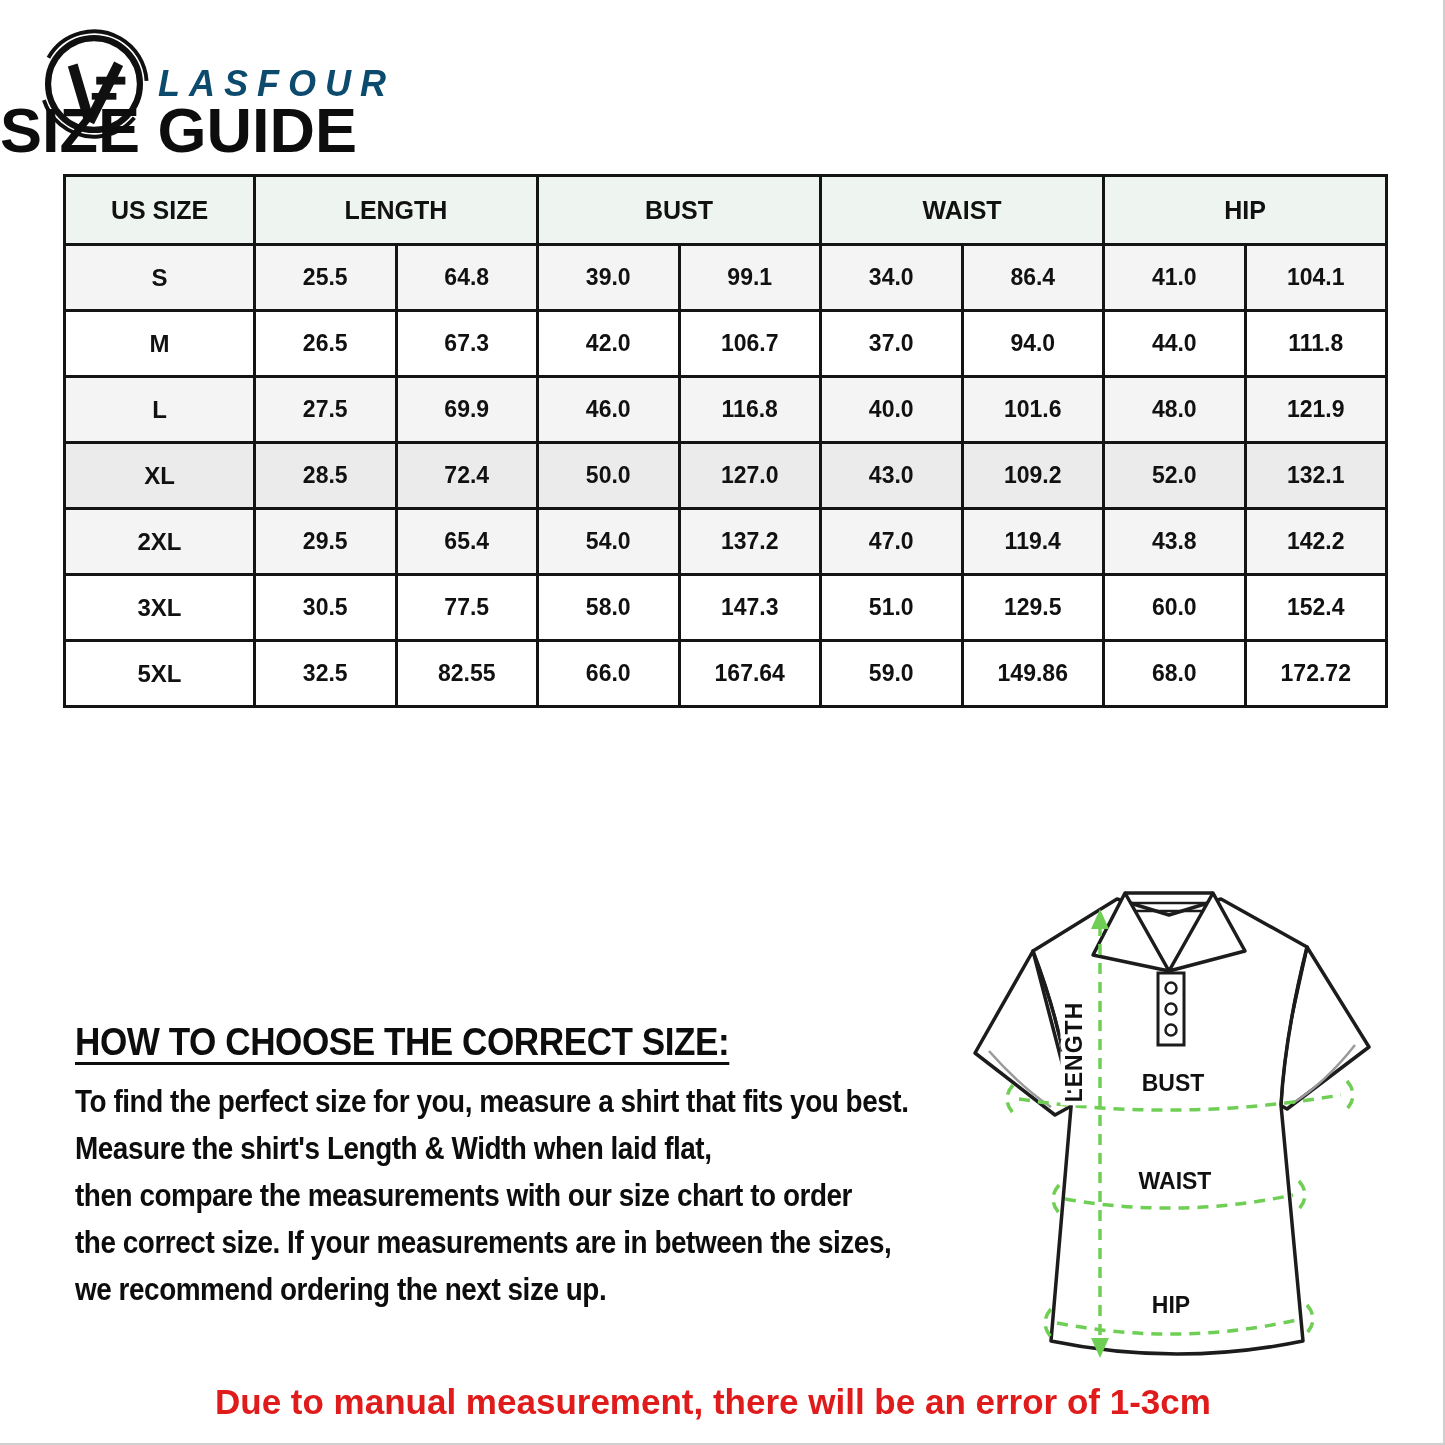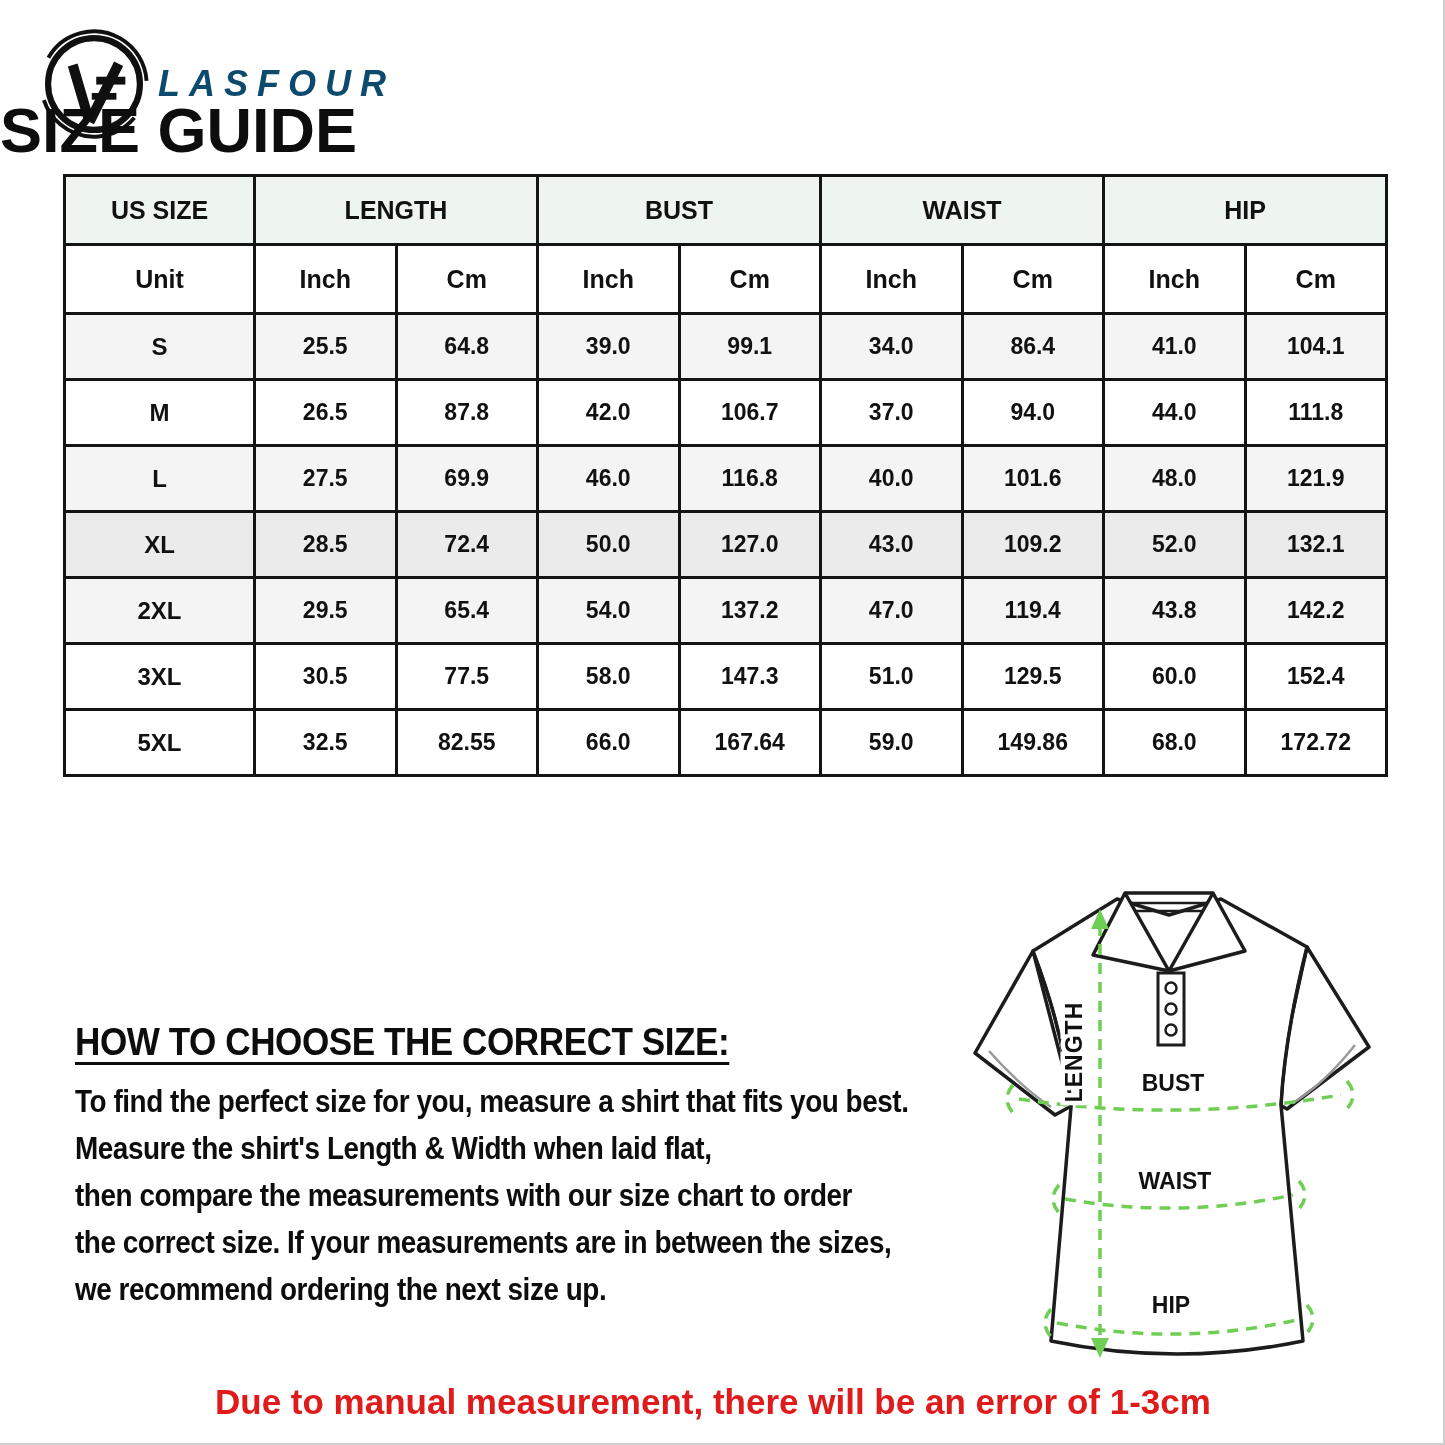--- a/index.html
+++ b/index.html
@@ -91,46 +91,35 @@
       <col class="c-val">
   </colgroup>
   <tbody>
       <tr class="hdr">
     <th>US SIZE</th>
     <th colspan="2">LENGTH</th>
     <th colspan="2">BUST</th>
     <th colspan="2">WAIST</th>
     <th colspan="2">HIP</th>
   </tr>
-  <tr class="unit">
-    <td>Unit</td>
-    <td>Inch</td>
-    <td>Cm</td>
-    <td>Inch</td>
-    <td>Cm</td>
-    <td>Inch</td>
-    <td>Cm</td>
-    <td>Inch</td>
-    <td>Cm</td>
-  </tr>
   <tr class="data shade1">
     <td class="size-cell">S</td>
     <td>25.5</td>
     <td>64.8</td>
     <td>39.0</td>
     <td>99.1</td>
     <td>34.0</td>
     <td>86.4</td>
     <td>41.0</td>
     <td>104.1</td>
   </tr>
   <tr class="data plain">
     <td class="size-cell">M</td>
     <td>26.5</td>
-    <td>87.8</td>
+    <td>67.3</td>
     <td>42.0</td>
     <td>106.7</td>
     <td>37.0</td>
     <td>94.0</td>
     <td>44.0</td>
     <td>111.8</td>
   </tr>
   <tr class="data shade1">
     <td class="size-cell">L</td>
     <td>27.5</td>

